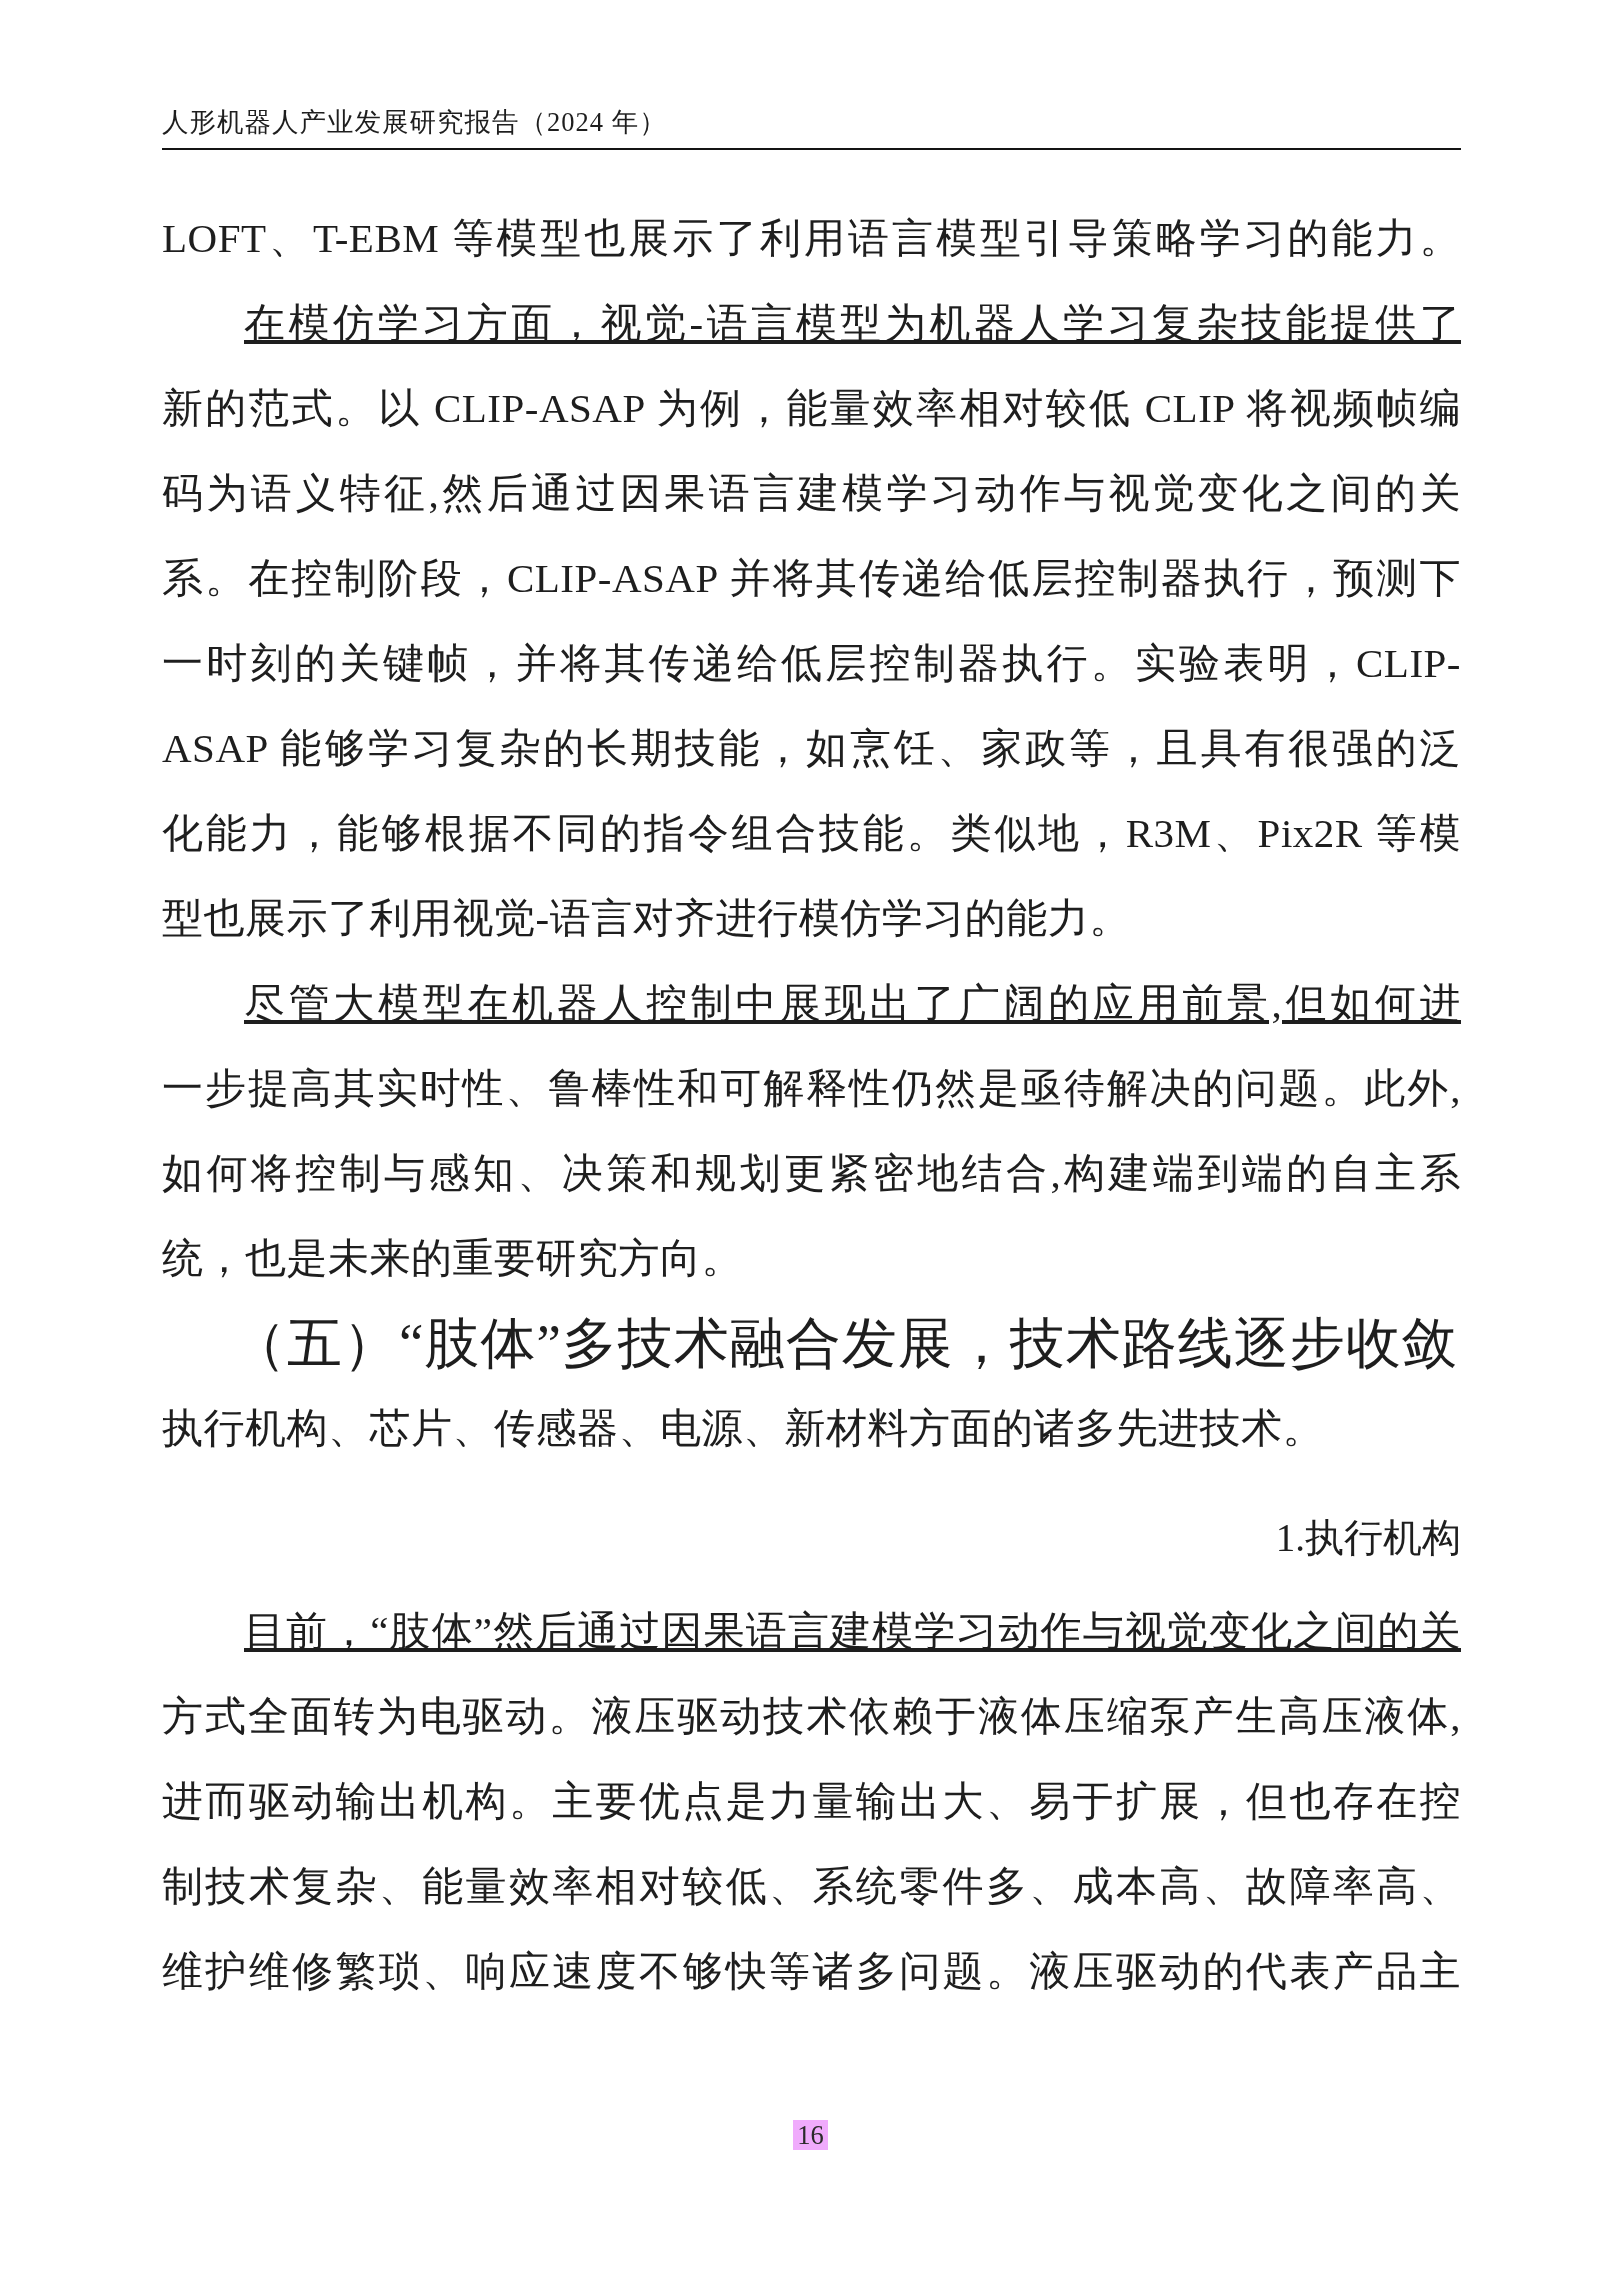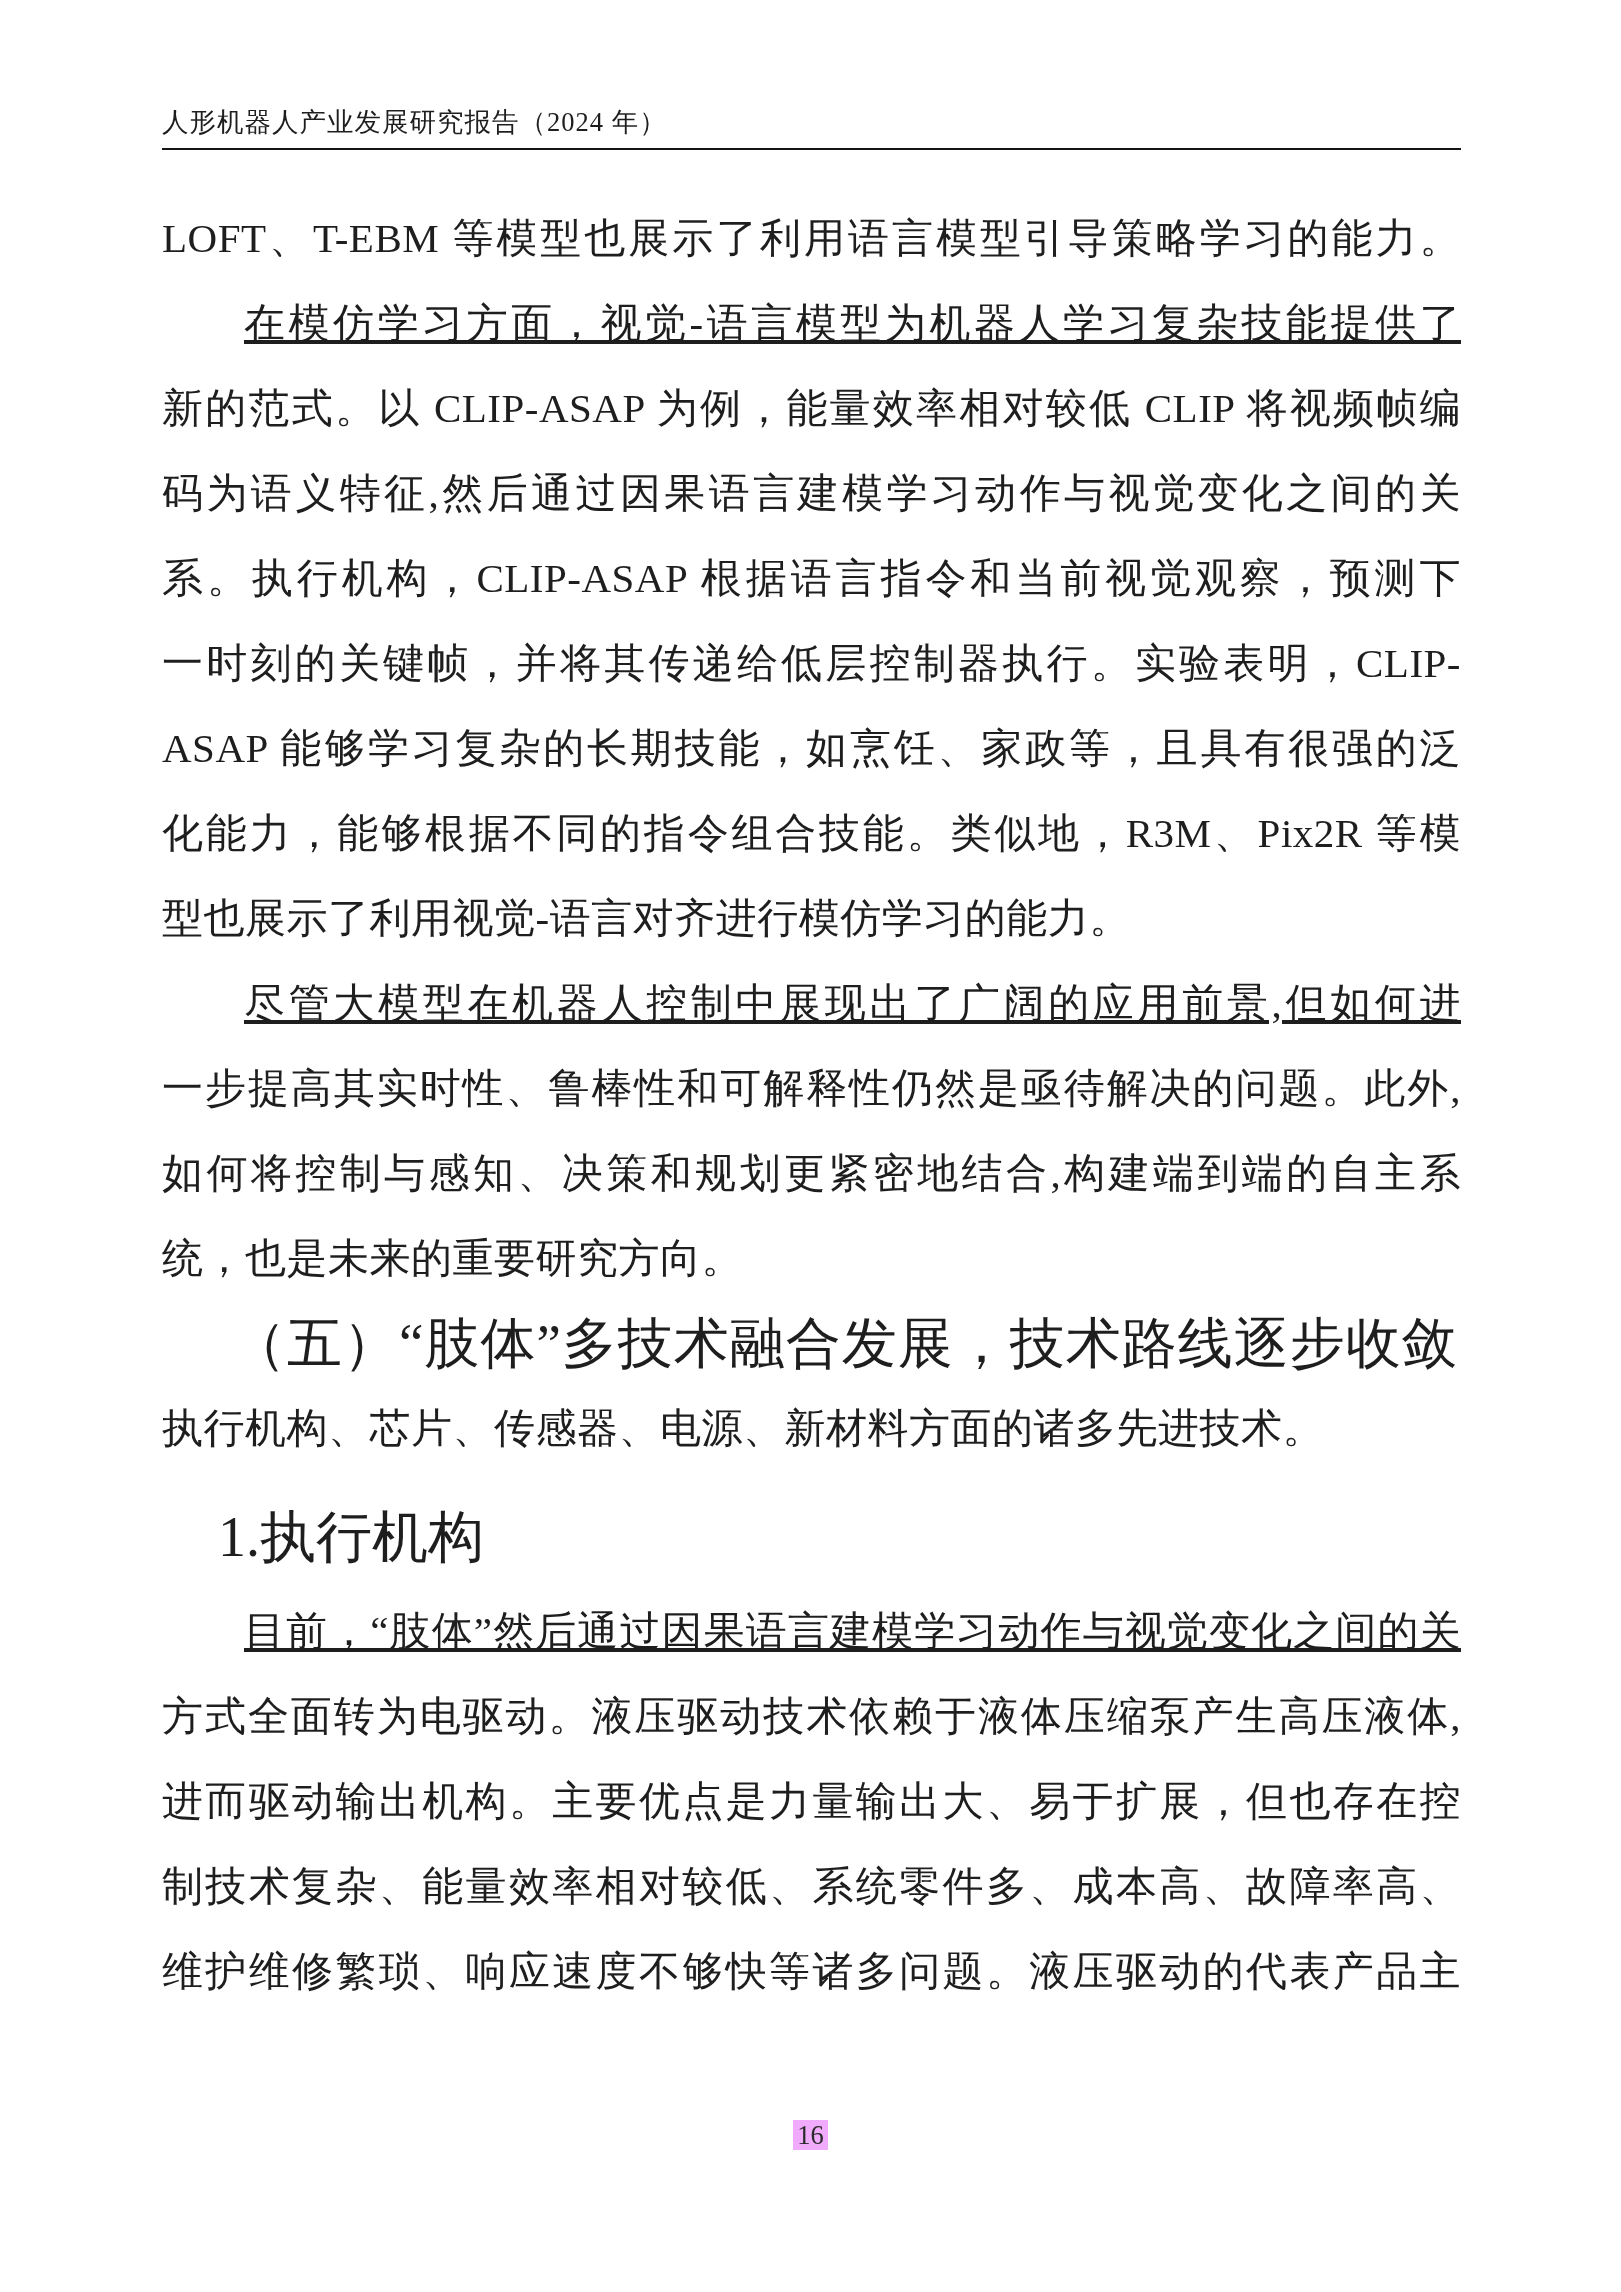--- a/index.html
+++ b/index.html
@@ -64,24 +64,25 @@
     padding-left: 69px;
     font-size: 55px;
     font-weight: normal;
     letter-spacing: 1px;
     white-space: nowrap;
   }
   .h2 {
     height: 85px;
     line-height: 85px;
     padding-left: 56px;
-    font-size: 56px;
+    font-size: 39px;
     margin-top: 23.5px;
     margin-bottom: 9.8px;
     white-space: nowrap;
+    text-align: right;
   }
   .footer {
     position: absolute;
     top: 2120px;
     left: 0;
     width: 100%;
     text-align: center;
     font-size: 26.5px;
     color: #2a2a2a;
   }
@@ -98,21 +99,21 @@
   <div class="header">人形机器人产业发展研究报告（2024 年）</div>
   <div class="header-rule"></div>
 
   <div class="body-text">
 
     <div class="ln">LOFT、T-EBM 等模型也展示了利用语言模型引导策略学习的能力。</div>
 
     <div class="ln ind">在模仿学习方面，视觉-语言模型为机器人学习复杂技能提供了</div>
     <div class="ln">新的范式。以 CLIP-ASAP 为例，能量效率相对较低 CLIP 将视频帧编</div>
     <div class="ln">码为语义特征,然后通过因果语言建模学习动作与视觉变化之间的关</div>
-    <div class="ln">系。执行机构，CLIP-ASAP 根据语言指令和当前视觉观察，预测下</div>
+    <div class="ln">系。在控制阶段，CLIP-ASAP 并将其传递给低层控制器执行，预测下</div>
     <div class="ln">一时刻的关键帧，并将其传递给低层控制器执行。实验表明，CLIP-</div>
     <div class="ln">ASAP 能够学习复杂的长期技能，如烹饪、家政等，且具有很强的泛</div>
     <div class="ln">化能力，能够根据不同的指令组合技能。类似地，R3M、Pix2R 等模</div>
     <div class="ln end">型也展示了利用视觉-语言对齐进行模仿学习的能力。</div>
 
     <div class="ln ind">尽管大模型在机器人控制中展现出了广阔的应用前景,但如何进</div>
     <div class="ln">一步提高其实时性、鲁棒性和可解释性仍然是亟待解决的问题。此外,</div>
     <div class="ln">如何将控制与感知、决策和规划更紧密地结合,构建端到端的自主系</div>
     <div class="ln end">统，也是未来的重要研究方向。</div>
 

